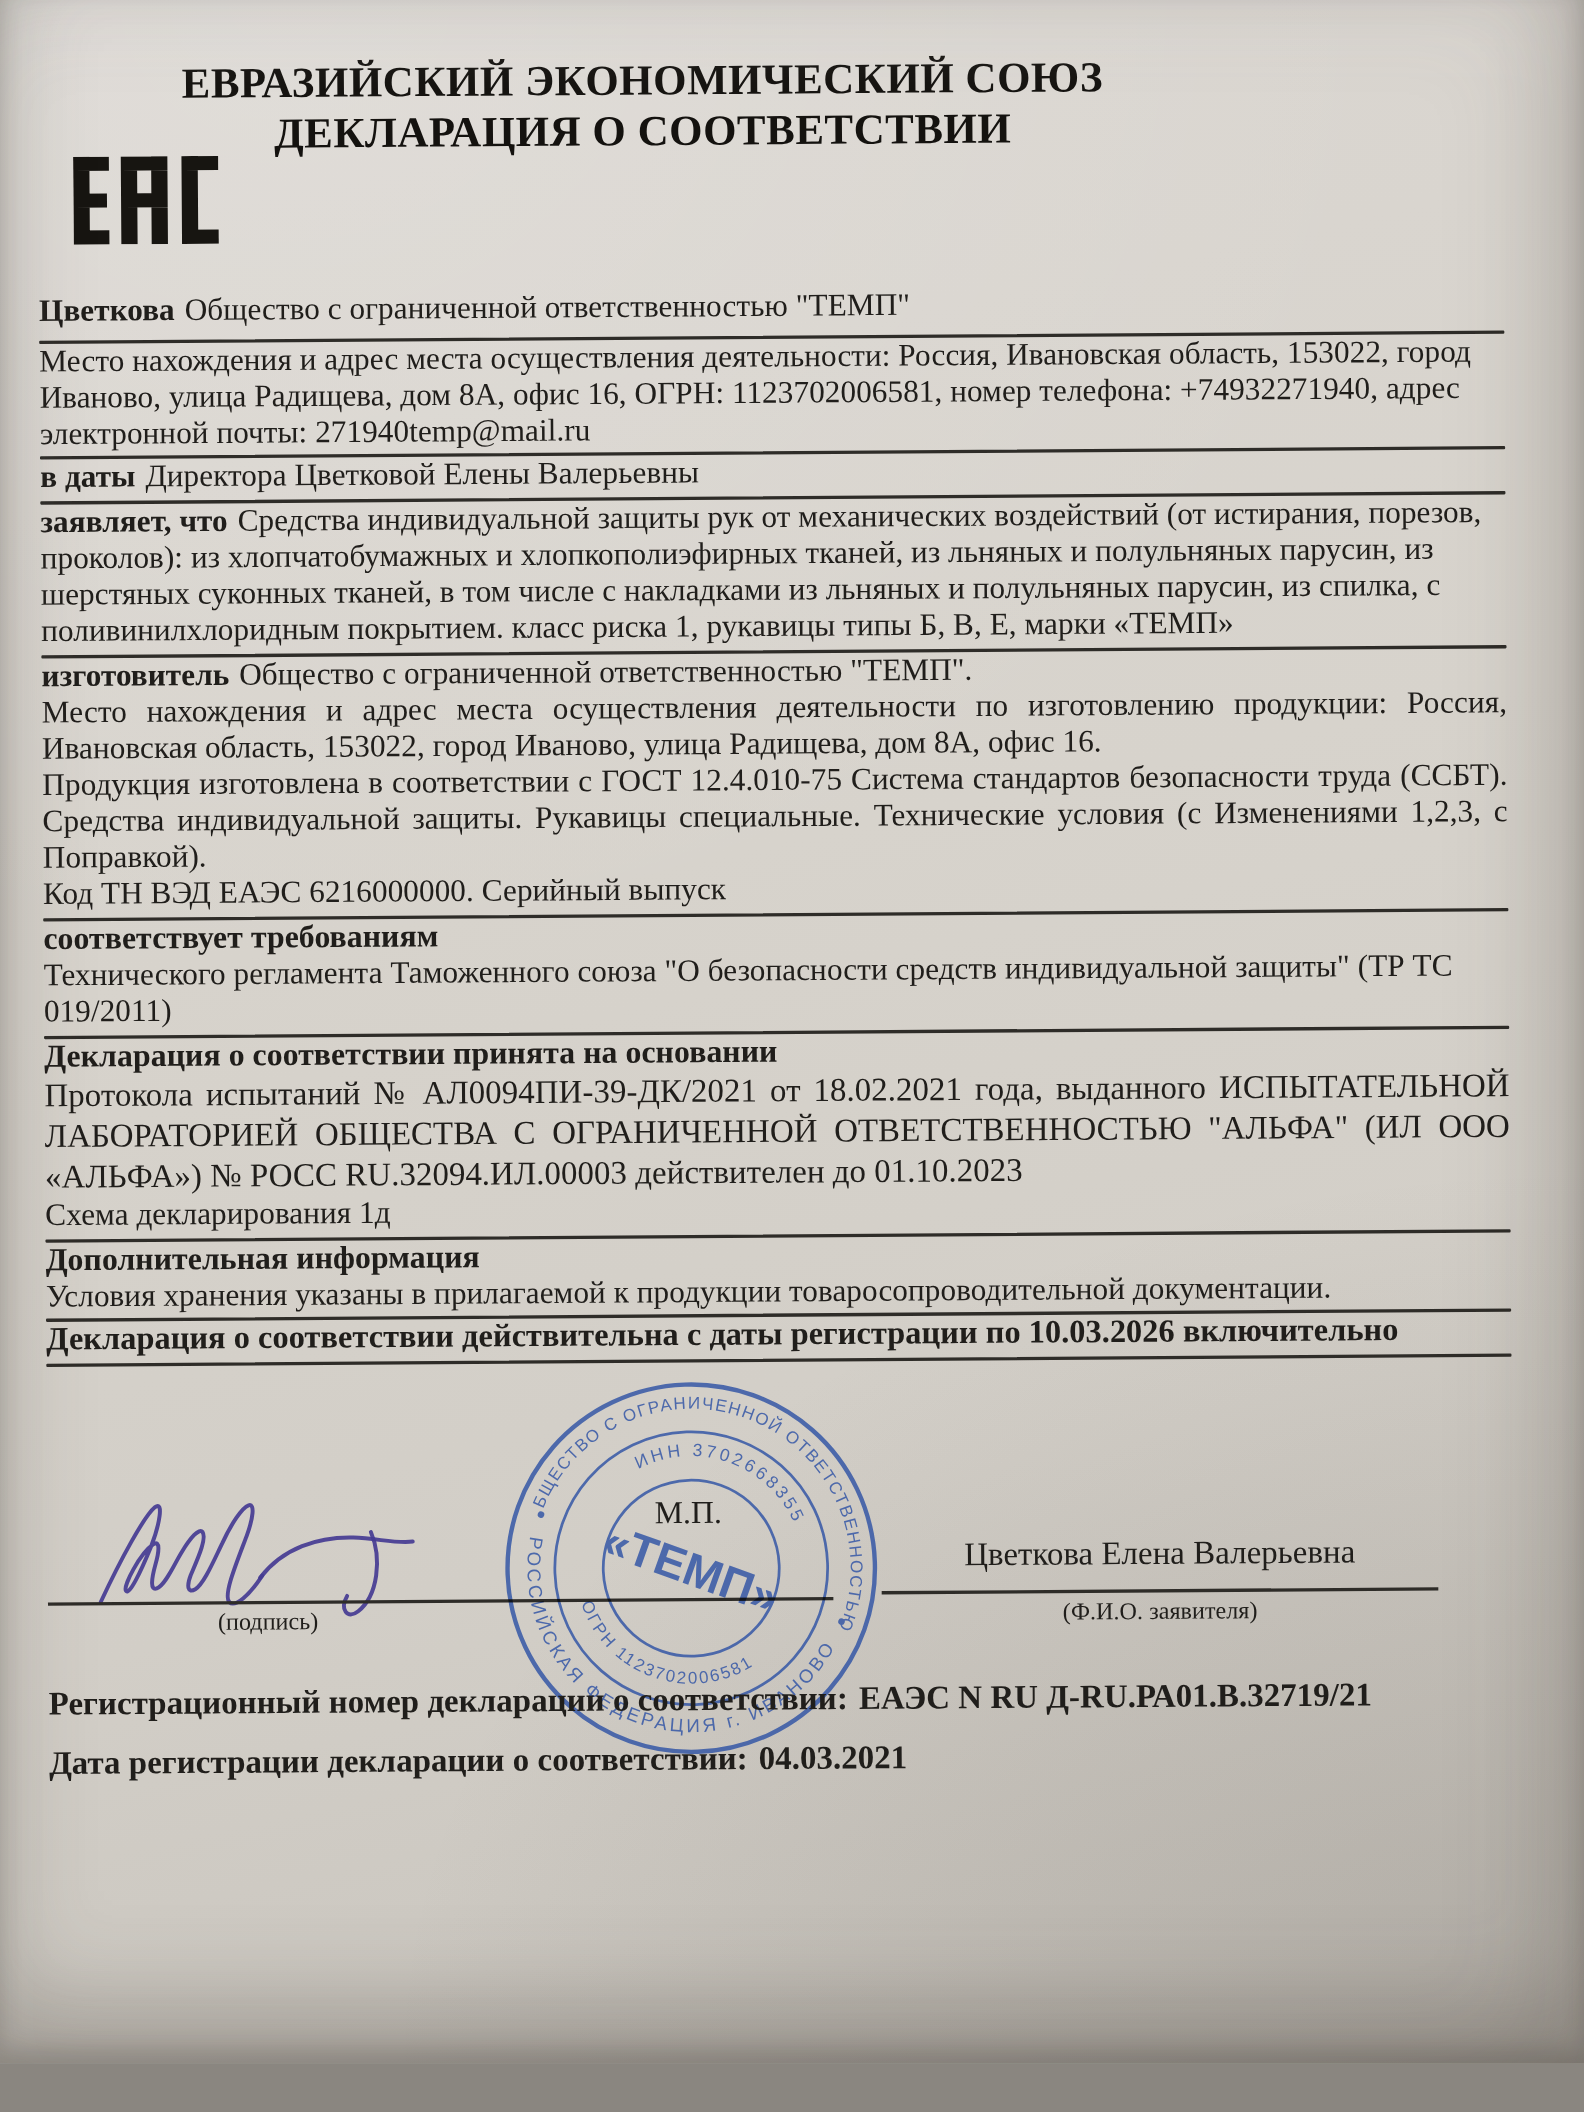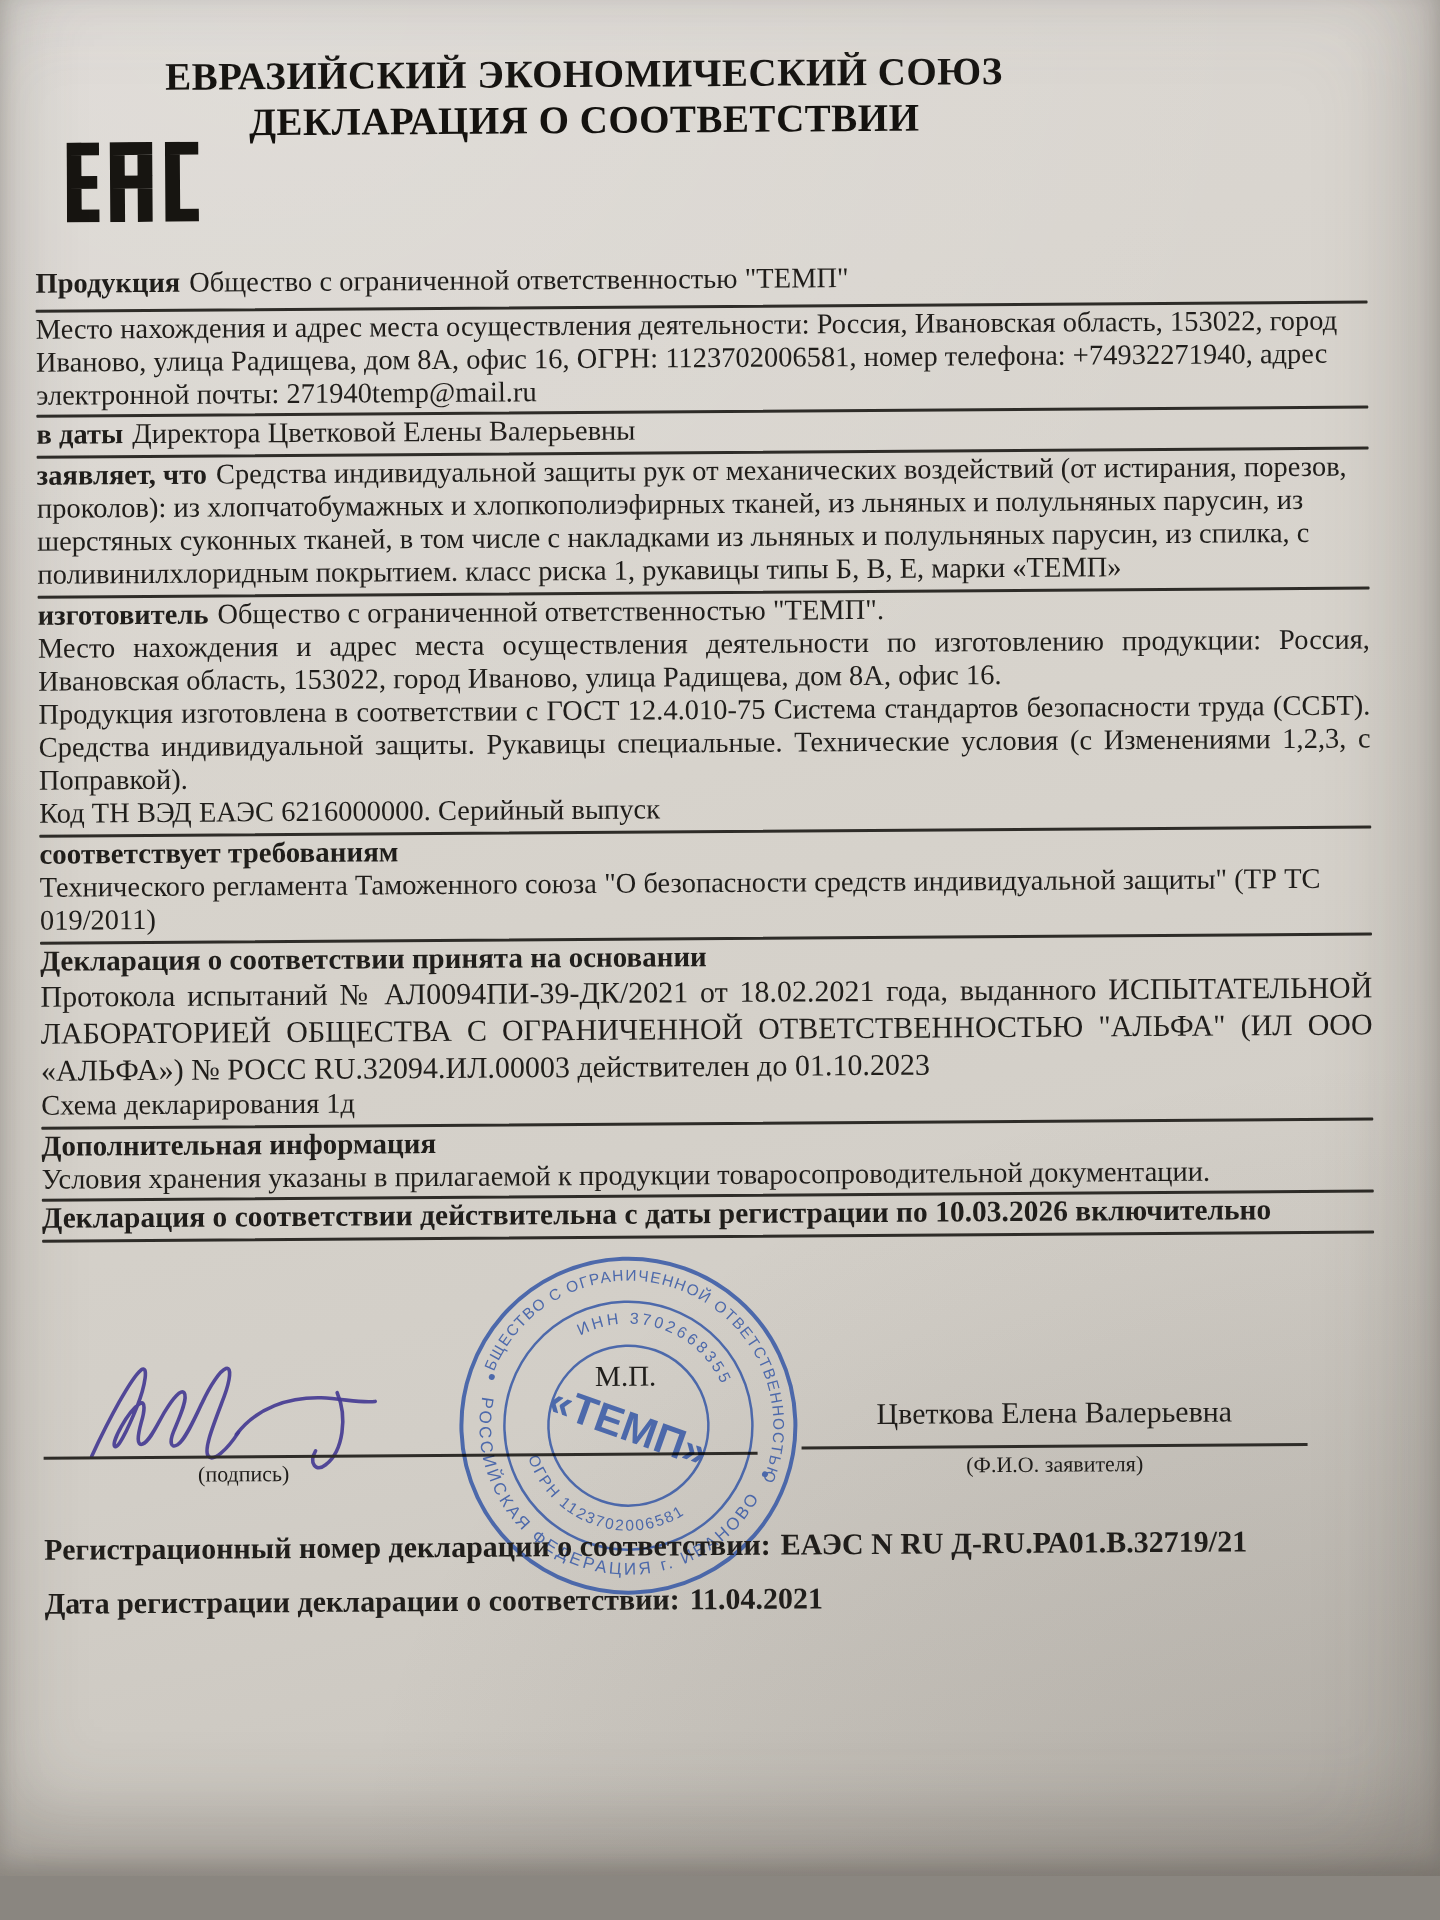--- a/index.html
+++ b/index.html
@@ -68,21 +68,21 @@
     </div>
 
     <svg class="eac" viewBox="0 0 134 81" aria-hidden="false">
       <title>ЕАС</title>
       <path d="M0 0h15v81H0z M0 0h33v13H0z M0 34h31v13H0z M0 68h33v13H0z"></path>
       <path d="M44 0h15v81H44z M72 0h15v81H72z M44 0h43v13H44z M44 34h43v13H44z"></path>
       <path d="M100 0h15v81h-15z M100 0h34v13h-34z M100 68h34v13h-34z"></path>
     </svg>
 
     <div class="doc">
-      <p><b>Продукция</b><span>Общество с ограниченной ответственностью "ТЕМП"</span></p>
+      <p><b>Цветкова</b><span>Общество с ограниченной ответственностью "ТЕМП"</span></p>
       <div class="hr m-a"></div>
 
       <p class="m-b">Место нахождения и адрес места осуществления деятельности: Россия, Ивановская область, 153022, город Иваново, улица Радищева, дом 8А, офис 16, ОГРН: 1123702006581, номер телефона: +74932271940, адрес электронной почты: 271940temp@mail.ru</p>
       <div class="hr m-c"></div>
 
       <p class="m-a"><b>в даты</b><span>Директора Цветковой Елены Валерьевны</span></p>
       <div class="hr m-b"></div>
 
       <p class="m-b"><b>заявляет, что</b><span>Средства индивидуальной защиты рук от механических воздействий (от истирания, порезов, проколов): из хлопчатобумажных и хлопкополиэфирных тканей, из льняных и полульняных парусин, из шерстяных суконных тканей, в том числе с накладками из льняных и полульняных парусин, из спилка, с поливинилхлоридным покрытием. класс риска 1, рукавицы типы Б, В, Е, марки «ТЕМП»</span></p>
       <div class="hr m-b"></div>
@@ -145,16 +145,16 @@
       <text font-size="16" letter-spacing="3">
         <textPath href="#arcTopInner" startOffset="50%" text-anchor="middle">ИНН 3702668355</textPath>
       </text>
       <text font-size="15.5" letter-spacing="2">
         <textPath href="#arcBotInner" startOffset="50%" text-anchor="middle">ОГРН 1123702006581</textPath>
       </text>
       <text x="173" y="188" text-anchor="middle" font-size="42" font-weight="bold">«ТЕМП»</text>
     </svg>
 
     <p class="footer1"><span>Регистрационный номер декларации о соответствии:</span><span>ЕАЭС N RU Д-RU.РА01.В.32719/21</span></p>
-    <p class="footer2"><span>Дата регистрации декларации о соответствии:</span><span>11.04.2021</span></p>
+    <p class="footer2"><span>Дата регистрации декларации о соответствии:</span><span>04.03.2021</span></p>
 
   </div>
 </div>
 
 </body></html>

